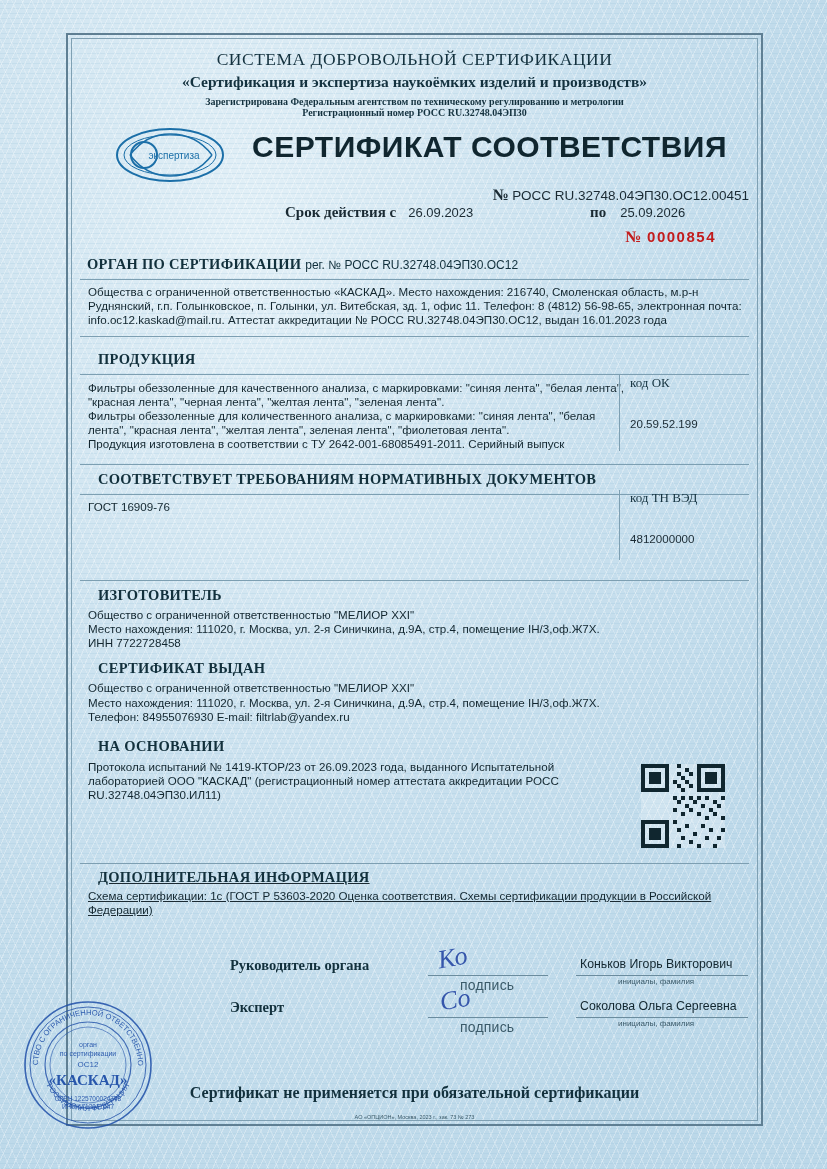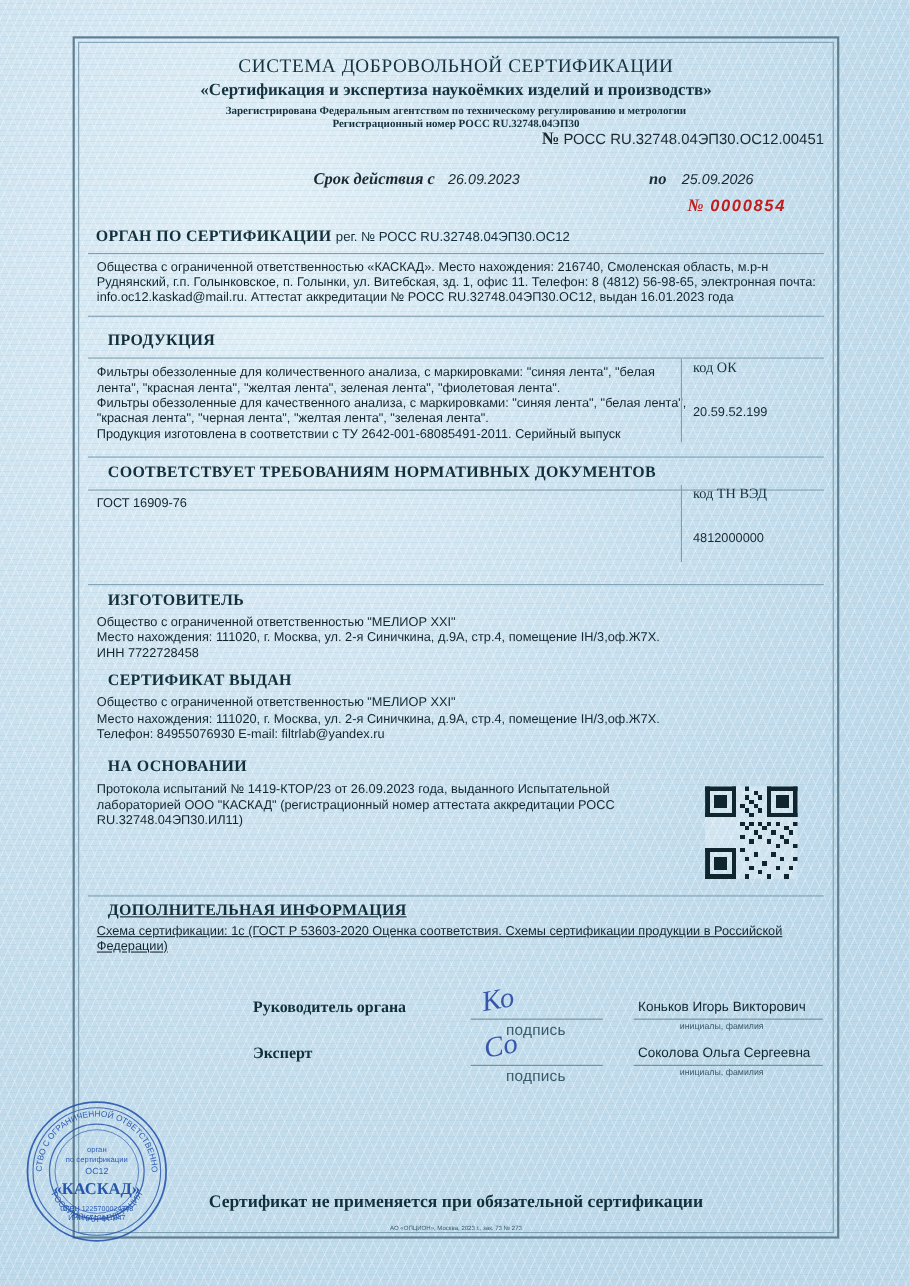--- a/index.html
+++ b/index.html
@@ -113,22 +113,21 @@
     font-size: 16px;
     font-weight: bold;
   }
   .num-val {
     font-family: "Liberation Sans", sans-serif;
     font-size: 13.5px;
   }
   .valid-row {
     position: relative;
     height: 22px;
-    margin-top: 19px;
-    font-style: italic;
+    margin-top: 0;
   }
   .valid-from {
     position: absolute;
     left: 205px; top: 0;
     font-family: "Liberation Serif", serif;
     font-size: 15px;
     font-weight: bold;
   }
   .valid-from .d {
     font-family: "Liberation Sans", sans-serif;
@@ -333,20 +332,33 @@
     <div class="frame-inner"></div>
   </div>
 
   <div class="content">
 
     <div class="sys-title">СИСТЕМА ДОБРОВОЛЬНОЙ СЕРТИФИКАЦИИ</div>
     <div class="sys-sub">«Сертификация и экспертиза наукоёмких изделий и производств»</div>
     <div class="sys-reg">Зарегистрирована Федеральным агентством по техническому регулированию и метрологии</div>
     <div class="sys-regnum">Регистрационный номер РОСС RU.32748.04ЭП30</div>
 
+    <div class="title-row">
+      <div class="logo">
+        <svg width="108" height="54" viewBox="0 0 108 54">
+          <ellipse cx="54" cy="27" rx="53" ry="26" fill="none" stroke="#1b6fa8" stroke-width="2"></ellipse>
+          <ellipse cx="54" cy="27" rx="46" ry="20" fill="none" stroke="#1b6fa8" stroke-width="1"></ellipse>
+          <path d="M14 27 Q30 6 54 6 Q80 6 96 27" fill="none" stroke="#1b6fa8" stroke-width="1.5"></path>
+          <path d="M14 27 Q30 48 54 48 Q80 48 96 27" fill="none" stroke="#1b6fa8" stroke-width="1.5"></path>
+          <circle cx="28" cy="27" r="13" fill="none" stroke="#1b6fa8" stroke-width="2"></circle>
+          <text x="58" y="31" font-family="Liberation Sans, sans-serif" font-size="10" fill="#1b6fa8" text-anchor="middle">экспертиза</text>
+        </svg>
+      </div>
+      <div class="big-title">СЕРТИФИКАТ СООТВЕТСТВИЯ</div>
+    </div>
 
     <div class="num-line">
       <span class="num-label">№</span>
       <span class="num-val">РОСС RU.32748.04ЭП30.ОС12.00451</span>
     </div>
 
     <div class="valid-row">
       <span class="valid-from">
         <span>Срок действия  с</span><span class="d">26.09.2023</span>
       </span>
@@ -366,22 +378,22 @@
       </div>
       <hr class="hr">
       <div class="body-text" id="organ-text">Общества с ограниченной ответственностью «КАСКАД». Место нахождения: 216740, Смоленская область, м.р-н Руднянский, г.п. Голынковское, п. Голынки, ул. Витебская, зд. 1, офис 11. Телефон: 8 (4812) 56-98-65, электронная почта: info.oc12.kaskad@mail.ru. Аттестат аккредитации № РОСС RU.32748.04ЭП30.ОС12, выдан 16.01.2023 года</div>
       <hr class="hr" style="margin-top:8px">
     </div>
 
     <div class="block" id="prod-block">
       <div class="sec-head" id="prod-head">ПРОДУКЦИЯ</div>
       <hr class="hr">
       <div class="body-text" id="prod-body">
+        <div>Фильтры обеззоленные для качественного анализа, с маркировками: "синяя лента", "белая лента", "красная лента", "черная лента", "желтая лента", "зеленая лента".</div>
         <div>Фильтры обеззоленные для количественного анализа, с маркировками: "синяя лента", "белая лента", "красная лента",  "желтая лента", зеленая лента", "фиолетовая лента".</div>
-        <div>Фильтры обеззоленные для качественного анализа, с маркировками: "синяя лента", "белая лента", "красная лента", "черная лента", "желтая лента", "зеленая лента".</div>
         <div>Продукция изготовлена в соответствии с ТУ 2642-001-68085491-2011. Серийный выпуск</div>
       </div>
       <div class="code-col" style="top:24px; height:76px;">
         <div class="code-label">код ОК</div>
         <div class="code-val">20.59.52.199</div>
       </div>
     </div>
 
     <div class="block" id="norm-block">
       <hr class="hr" style="margin-bottom:6px">

